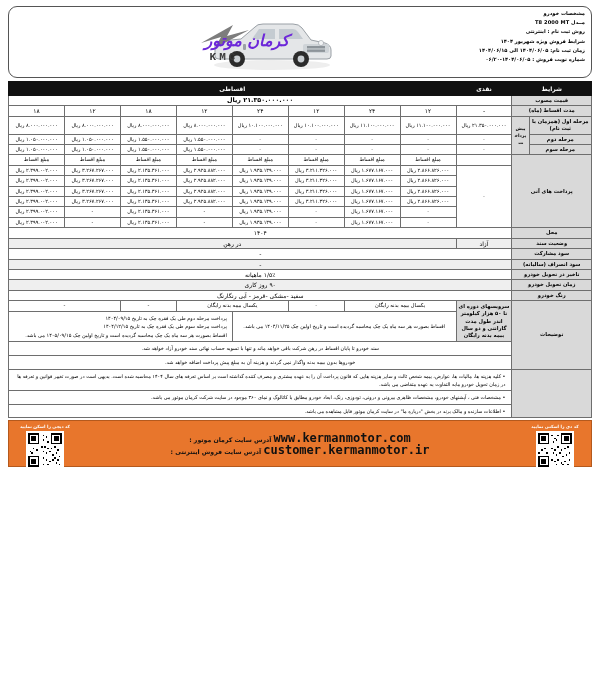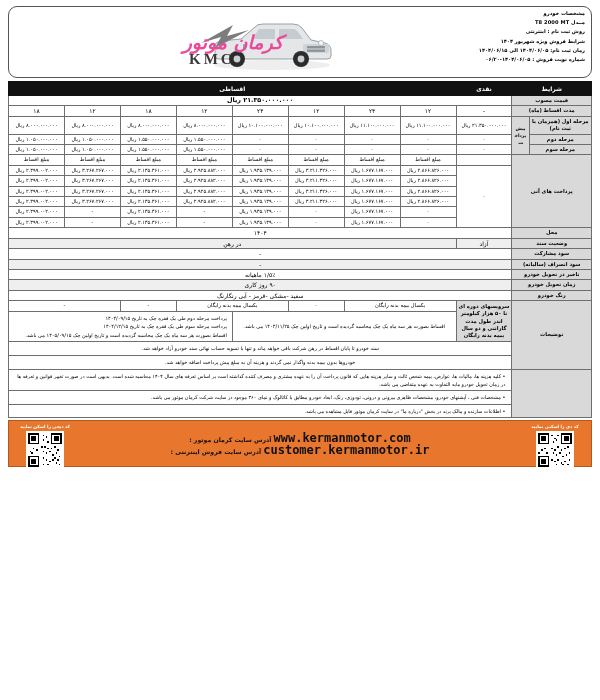--- a/index.html
+++ b/index.html
@@ -22,27 +22,27 @@
     position:absolute;top:2px;right:6px;text-align:right;
     font-size:5.1px;line-height:9.2px;font-weight:bold;color:#000;
     letter-spacing:.1px;
   }
   .spec div{white-space:nowrap;}
   .spec .lat{font-family:"DejaVu Sans",sans-serif;}
 
   .brand{position:absolute;top:8px;right:300px;width:160px;height:58px;}
   .kmc-mark{position:absolute;left:62px;top:6px;width:62px;height:30px;}
   .kmc-word{
-    position:absolute;left:58px;top:36px;width:70px;text-align:left;
-    font-size:15px;letter-spacing:3px;font-weight:bold;color:#3a3a3a;
-    font-family:Liberation Serif, serif;
+    position:absolute;left:58px;top:36px;width:70px;text-align:center;
+    font-size:11px;letter-spacing:3px;font-weight:bold;color:#3a3a3a;
+    font-family:Liberation Mono, monospace;
   }
   .brand-fa{
-    position:absolute;right:8px;top:16px;font-size:19px;font-weight:bold;
-    color:#ec4899;font-style:italic;letter-spacing:-.3px;
+    position:absolute;right:2px;top:16px;font-size:16px;font-weight:bold;
+    color:#6d28d9;font-style:italic;letter-spacing:-.3px;
   }
   .car{position:absolute;left:188px;top:6px;width:150px;height:60px;}
 
   
   table{border-collapse:collapse;width:100%;table-layout:fixed;}
   td,th{
     border:1px solid #6e6e6e;
     text-align:center;vertical-align:middle;
     font-size:5.2px;line-height:7.4px;
     padding:1px 1px;color:#000;

